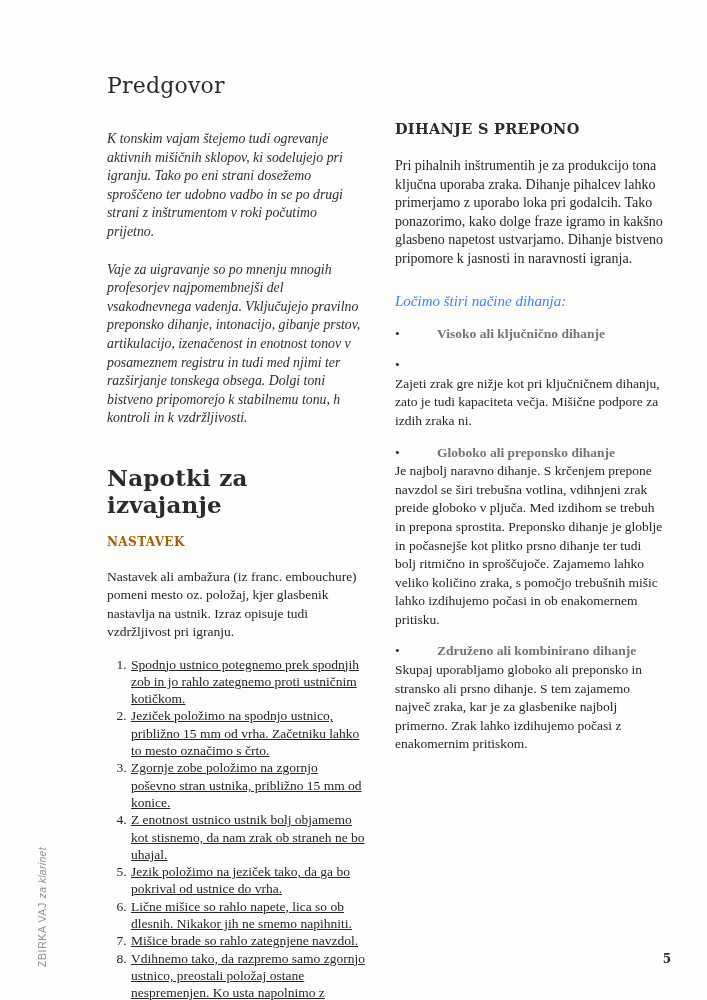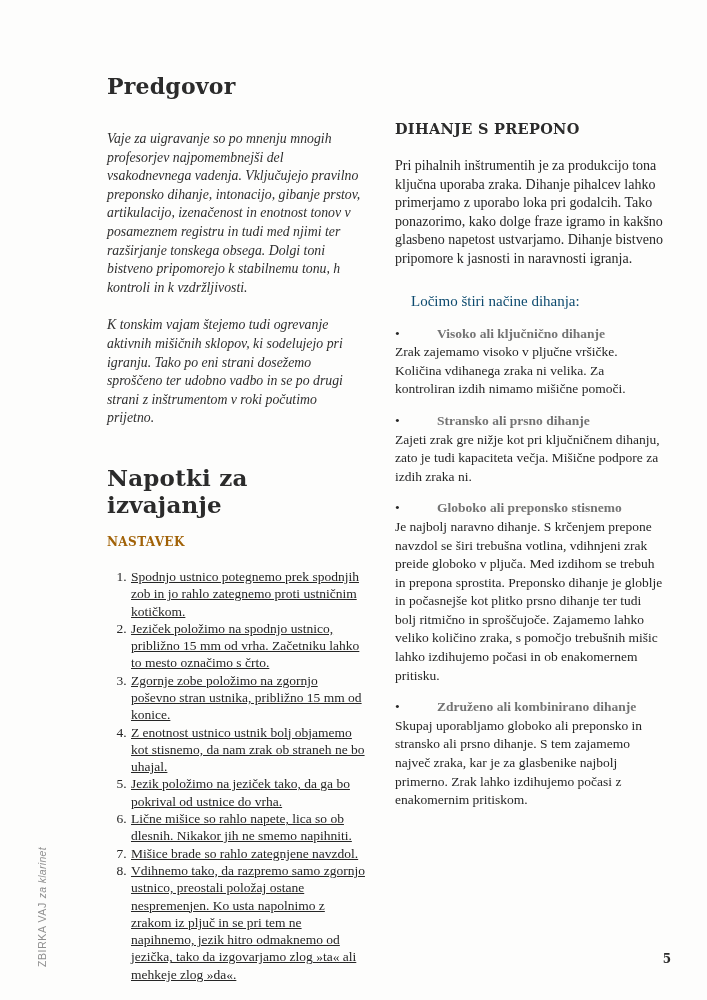--- a/index.html
+++ b/index.html
@@ -17,21 +17,21 @@
   }
 
   
   .col-left {
     position: absolute;
     left: 107px; top: 73px;
     width: 258px;
   }
   .preface-title {
     font-family: "DejaVu Serif", serif;
-    font-weight: 700;
+    font-weight: 400;
     font-size: 22px;
     line-height: 26px;
     letter-spacing: 0.2px;
     color: #2b2b2b;
     margin: 0 0 31px 0;
   }
   .preface-para {
     font-style: italic;
     font-size: 13.8px;
     line-height: 18.6px;
@@ -85,24 +85,25 @@
     letter-spacing: 0.3px;
     color: #2b2b2b;
     margin: 0 0 20px 0;
   }
   .breathing-intro {
     font-size: 14px;
     line-height: 18.6px;
     margin: 0 0 23px 0;
   }
   .breathing-lead {
+    font-style: italic;
     font-size: 15px;
     line-height: 19px;
-    margin: 0 0 14px 16px;
-    color: #0c4a6e;
+    margin: 0 0 14px 0;
+    color: #3b82f6;
   }
   .breath-type { margin: 0 0 13px 0; }
   .type-head {
     display: flex;
     font-size: 13.5px;
     line-height: 18.6px;
   }
   .type-head .bullet { flex: 0 0 42px; }
   .type-head .type-title { font-weight: 700; color: #737373; }
   .type-body {
@@ -135,25 +136,26 @@
     color: #2b2b2b;
   }
 </style>
 </head>
 <body>
 
 <div class="page">
 
   <div class="col-left">
     <h1 class="preface-title">Predgovor</h1>
+    <p class="preface-para">K tonskim vajam štejemo tudi ogrevanje aktivnih mišičnih sklopov, ki sodelujejo pri igranju. Tako po eni strani dosežemo sproščeno ter udobno vadbo in se po drugi strani z inštrumentom v roki počutimo prijetno.</p>
     <p class="preface-para">Vaje za uigravanje so po mnenju mnogih profesorjev najpomembnejši del vsakodnevnega vadenja. Vključujejo pravilno preponsko dihanje, intonacijo, gibanje prstov, artikulacijo, izenačenost in enotnost tonov v posameznem registru in tudi med njimi ter razširjanje tonskega obsega. Dolgi toni bistveno pripomorejo k stabilnemu tonu, h kontroli in k vzdržljivosti.</p>
-    <p class="preface-para">K tonskim vajam štejemo tudi ogrevanje aktivnih mišičnih sklopov, ki sodelujejo pri igranju. Tako po eni strani dosežemo sproščeno ter udobno vadbo in se po drugi strani z inštrumentom v roki počutimo prijetno.</p>
 
     <h2 class="instructions-title">Napotki za izvajanje</h2>
     <h3 class="sub-heading">NASTAVEK</h3>
+    <p class="body-para">Nastavek ali ambažura (iz franc. embouchure) pomeni mesto oz. položaj, kjer glasbenik nastavlja na ustnik. Izraz opisuje tudi vzdržljivost pri igranju.</p>
 
     <ol class="steps">
       <li>Spodnjo ustnico potegnemo prek spodnjih zob in jo rahlo zategnemo proti ustničnim kotičkom.</li>
       <li>Jeziček položimo na spodnjo ustnico, približno 15 mm od vrha. Začetniku lahko to mesto označimo s črto.</li>
       <li>Zgornje zobe položimo na zgornjo poševno stran ustnika, približno 15 mm od konice.</li>
       <li>Z enotnost ustnico ustnik bolj objamemo kot stisnemo, da nam zrak ob straneh ne bo uhajal.</li>
       <li>Jezik položimo na jeziček tako, da ga bo pokrival od ustnice do vrha.</li>
       <li>Lične mišice so rahlo napete, lica so ob dlesnih. Nikakor jih ne smemo napihniti.</li>
       <li>Mišice brade so rahlo zategnjene navzdol.</li>
       <li>Vdihnemo tako, da razpremo samo zgornjo ustnico, preostali položaj ostane nespremenjen. Ko usta napolnimo z zrakom iz pljuč in se pri tem ne napihnemo, jezik hitro odmaknemo od jezička, tako da izgovarjamo zlog »ta« ali mehkeje zlog »da«.</li>
@@ -163,35 +165,33 @@
   <div class="col-right">
     <h3 class="breathing-heading">DIHANJE S PREPONO</h3>
     <p class="breathing-intro">Pri pihalnih inštrumentih je za produkcijo tona ključna uporaba zraka. Dihanje pihalcev lahko primerjamo z uporabo loka pri godalcih. Tako ponazorimo, kako dolge fraze igramo in kakšno glasbeno napetost ustvarjamo. Dihanje bistveno pripomore k jasnosti in naravnosti igranja.</p>
     <p class="breathing-lead">Ločimo štiri načine dihanja:</p>
 
     <div class="breath-type">
       <div class="type-head">
         <span class="bullet">•</span>
         <span class="type-title">Visoko ali ključnično dihanje</span>
       </div>
-      <p class="type-body">Zrak zajemamo visoko v pljučne vršičke. Količina vdihanega zraka ni velika. Za kontroliran izdih nimamo mišične pomoči.</p>
-    </div>
-
-    <div class="breath-type">
-      <div class="type-head">
-        <span class="bullet">•</span>
-        <span class="type-title">Stransko ali prsno dihanje</span>
+    </div>
+
+    <div class="breath-type">
+      <div class="type-head">
+        <span class="bullet">•</span>
       </div>
       <p class="type-body">Zajeti zrak gre nižje kot pri ključničnem dihanju, zato je tudi kapaciteta večja. Mišične podpore za izdih zraka ni.</p>
     </div>
 
     <div class="breath-type">
       <div class="type-head">
         <span class="bullet">•</span>
-        <span class="type-title">Globoko ali preponsko stisnemo</span>
+        <span class="type-title">Globoko ali preponsko dihanje</span>
       </div>
       <p class="type-body">Je najbolj naravno dihanje. S krčenjem prepone navzdol se širi trebušna votlina, vdihnjeni zrak preide globoko v pljuča. Med izdihom se trebuh in prepona sprostita. Preponsko dihanje je globlje in počasnejše kot plitko prsno dihanje ter tudi bolj ritmično in sproščujoče. Zajamemo lahko veliko količino zraka, s pomočjo trebušnih mišic lahko izdihujemo počasi in ob enakomernem pritisku.</p>
     </div>
 
     <div class="breath-type">
       <div class="type-head">
         <span class="bullet">•</span>
         <span class="type-title">Združeno ali kombinirano dihanje</span>
       </div>
       <p class="type-body">Skupaj uporabljamo globoko ali preponsko in stransko ali prsno dihanje. S tem zajamemo največ zraka, kar je za glasbenike najbolj primerno. Zrak lahko izdihujemo počasi z enakomernim pritiskom.</p>

